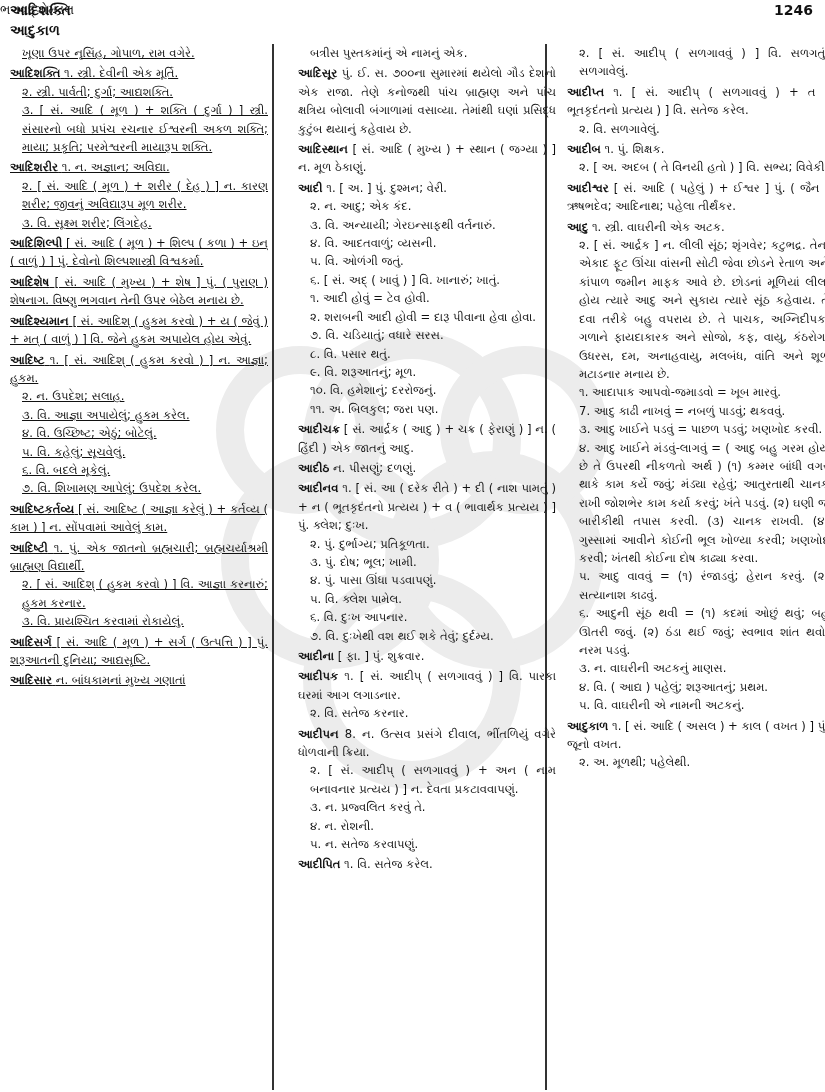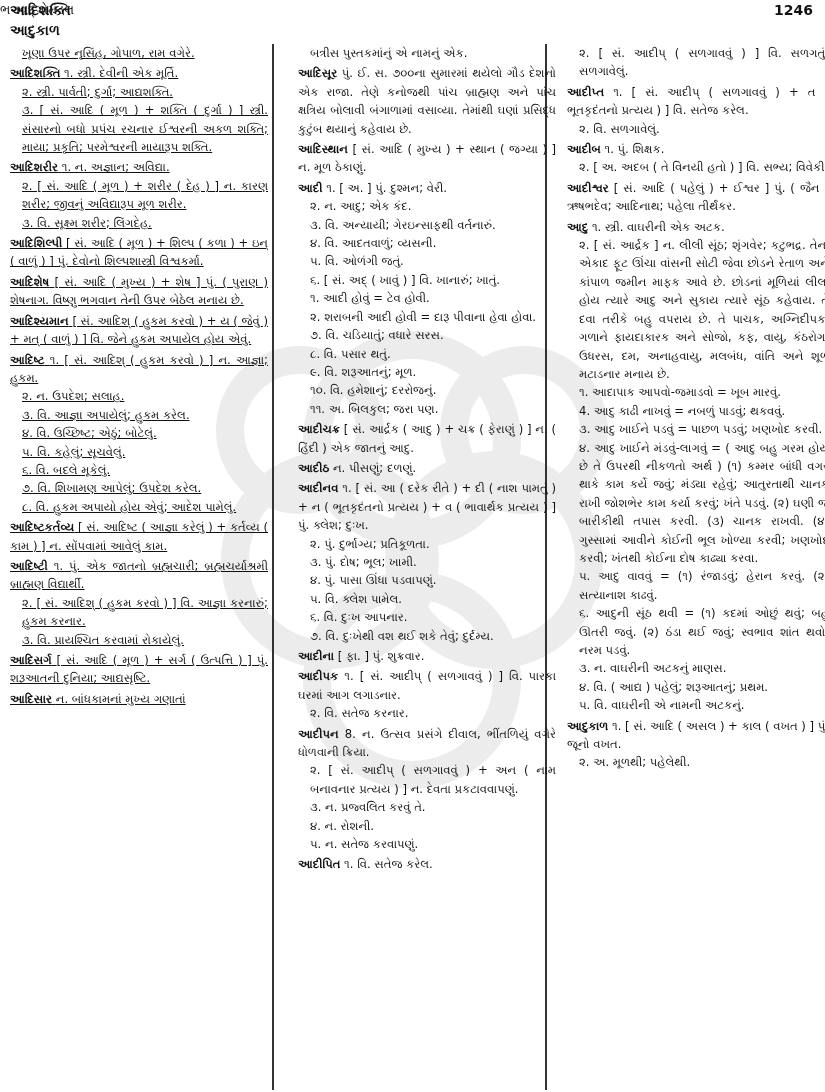--- a/index.html
+++ b/index.html
@@ -74,21 +74,20 @@
         <span class="line"><span class="head">આદિશ્યમાન</span> <span>[ સં. આદિશ્ ( હુકમ કરવો ) + ય ( જેવું ) + મત્ ( વાળું ) ] વિ. જેને હુકમ અપાયેલ હોય એવું.</span></span>
       </div>
       <div class="entry">
         <span class="line"><span class="head">આદિષ્ટ</span> <span>૧. [ સં. આદિશ્ ( હુકમ કરવો ) ] ન. આજ્ઞા; હુકમ.</span></span>
         <span class="line indent"><span>૨. ન. ઉપદેશ; સલાહ.</span></span>
         <span class="line indent"><span>૩. વિ. આજ્ઞા અપાયેલું; હુકમ કરેલ.</span></span>
         <span class="line indent"><span>૪. વિ. ઉચ્છિષ્ટ; એઠું; બોટેલું.</span></span>
         <span class="line indent"><span>૫. વિ. કહેલું; સૂચવેલું.</span></span>
         <span class="line indent"><span>૬. વિ. બદલે મૂકેલું.</span></span>
         <span class="line indent"><span>૭. વિ. શિખામણ આપેલું; ઉપદેશ કરેલ.</span></span>
-        <span class="line indent"><span>૮. વિ. હુકમ અપાયો હોય એવું; આદેશ પામેલું.</span></span>
       </div>
       <div class="entry">
         <span class="line"><span class="head">આદિષ્ટકર્તવ્ય</span> <span>[ સં. આદિષ્ટ ( આજ્ઞા કરેલું ) + કર્તવ્ય ( કામ ) ] ન. સોંપવામાં આવેલું કામ.</span></span>
       </div>
       <div class="entry">
         <span class="line"><span class="head">આદિષ્ટી</span> <span>૧. પું. એક જાતનો બ્રહ્મચારી; બ્રહ્મચર્યાશ્રમી બ્રાહ્મણ વિદ્યાર્થી.</span></span>
         <span class="line indent"><span>૨. [ સં. આદિશ્ ( હુકમ કરવો ) ] વિ. આજ્ઞા કરનારું; હુકમ કરનાર.</span></span>
         <span class="line indent"><span>૩. વિ. પ્રાયશ્ચિત કરવામાં રોકાયેલું.</span></span>
       </div>
       <div class="entry">
@@ -168,21 +167,21 @@
         <span class="line"><span class="head">આદીબ</span> <span>૧. પું. શિક્ષક.</span></span>
         <span class="line indent"><span>૨. [ અ. અદબ ( તે વિનયી હતો ) ] વિ. સભ્ય; વિવેકી.</span></span>
       </div>
       <div class="entry">
         <span class="line"><span class="head">આદીશ્વર</span> <span>[ સં. આદિ ( પહેલું ) + ઈશ્વર ] પું. ( જૈન ) ઋષભદેવ; આદિનાથ; પહેલા તીર્થંકર.</span></span>
       </div>
       <div class="entry">
         <span class="line"><span class="head">આદુ</span> <span>૧. સ્ત્રી. વાઘરીની એક અટક.</span></span>
         <span class="line indent"><span>૨. [ સં. આર્દ્રક ] ન. લીલી સૂંઠ; શૃંગવેર; કટુભદ્ર. તેના એકાદ ફૂટ ઊંચા વાંસની સોટી જેવા છોડને રેતાળ અને કાંપાળ જમીન માફક આવે છે. છોડનાં મૂળિયાં લીલાં હોય ત્યારે આદુ અને સુકાય ત્યારે સૂંઠ કહેવાય. તે દવા તરીકે બહુ વપરાય છે. તે પાચક, અગ્નિદીપક, ગળાને ફાયદાકારક અને સોજો, કફ, વાયુ, કંઠરોગ, ઉધરસ, દમ, અનાહવાયુ, મલબંધ, વાંતિ અને શૂળ મટાડનાર મનાય છે.</span></span>
         <span class="line indent"><span>  ૧. આદાપાક આપવો-જમાડવો = ખૂબ મારવું.</span></span>
-        <span class="line indent"><span>  4. આદુ કાઢી નાખવું = નબળું પાડવું; થકવવું.</span></span>
+        <span class="line indent"><span>  7. આદુ કાઢી નાખવું = નબળું પાડવું; થકવવું.</span></span>
         <span class="line indent"><span>  ૩. આદુ ખાઈને પડવું = પાછળ પડવું; ખણખોદ કરવી.</span></span>
         <span class="line indent"><span>  ૪. આદુ ખાઈને મંડવું-લાગવું = ( આદુ બહુ ગરમ હોય છે તે ઉપરથી નીકળતો અર્થ ) (૧) કમ્મર બાંધી વગર થાકે કામ કર્યે જવું; મંડ્યા રહેવું; આતુરતાથી ચાનક રાખી જોશભેર કામ કર્યા કરવું; ખંતે પડવું. (૨) ઘણી જ બારીકીથી તપાસ કરવી. (૩) ચાનક રાખવી. (૪) ગુસ્સામાં આવીને કોઈની ભૂલ ખોળ્યા કરવી; ખણખોદ કરવી; ખંતથી કોઈના દોષ કાઢ્યા કરવા.</span></span>
         <span class="line indent"><span>  ૫. આદુ વાવવું = (૧) રંજાડવું; હેરાન કરવું. (૨) સત્યાનાશ કાઢવું.</span></span>
         <span class="line indent"><span>  ૬. આદુની સૂંઠ થવી = (૧) કદમાં ઓછું થવું; બહુ ઊતરી જવું. (૨) ઠંડા થઈ જવું; સ્વભાવ શાંત થવો; નરમ પડવું.</span></span>
         <span class="line indent"><span>૩. ન. વાઘરીની અટકનું માણસ.</span></span>
         <span class="line indent"><span>૪. વિ. ( આદ્ય ) પહેલું; શરૂઆતનું; પ્રથમ.</span></span>
         <span class="line indent"><span>૫. વિ. વાઘરીની એ નામની અટકનું.</span></span>
       </div>
       <div class="entry">
         <span class="line"><span class="head">આદુકાળ</span> <span>૧. [ સં. આદિ ( અસલ ) + કાલ ( વખત ) ] પું. જૂનો વખત.</span></span>

